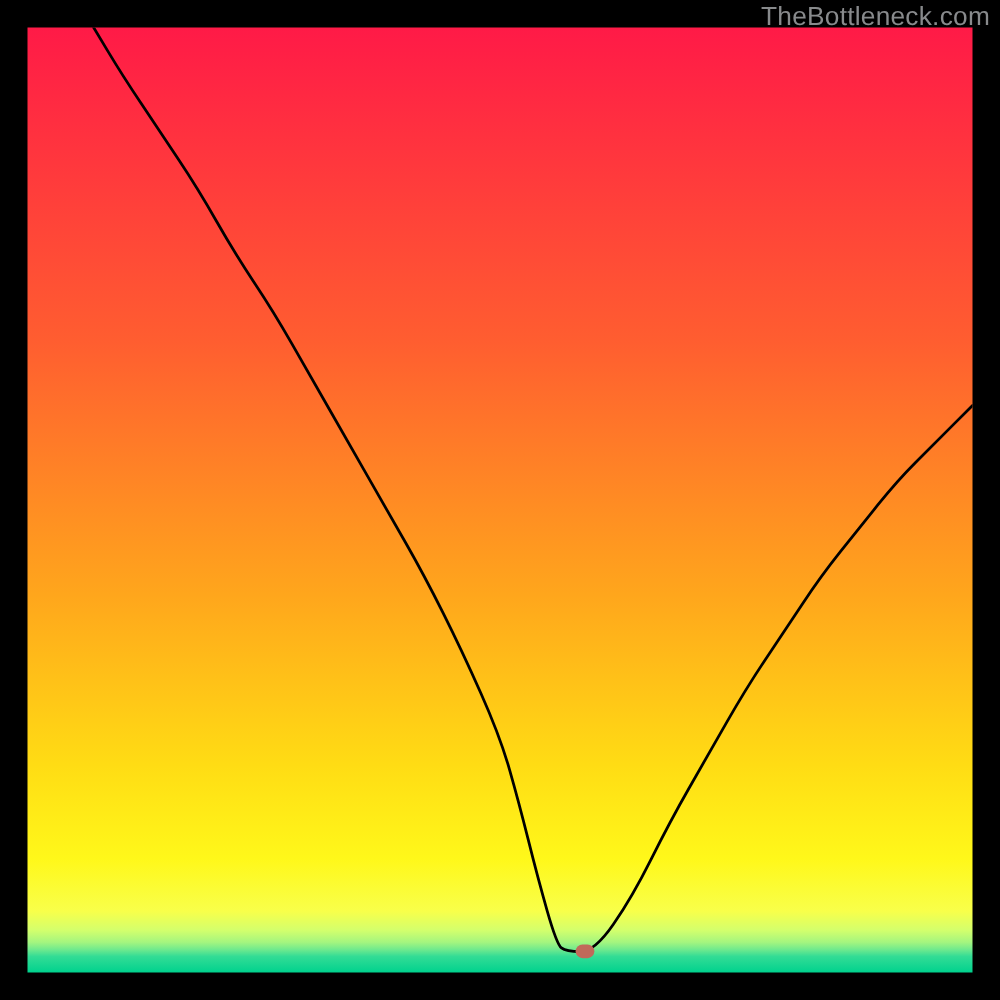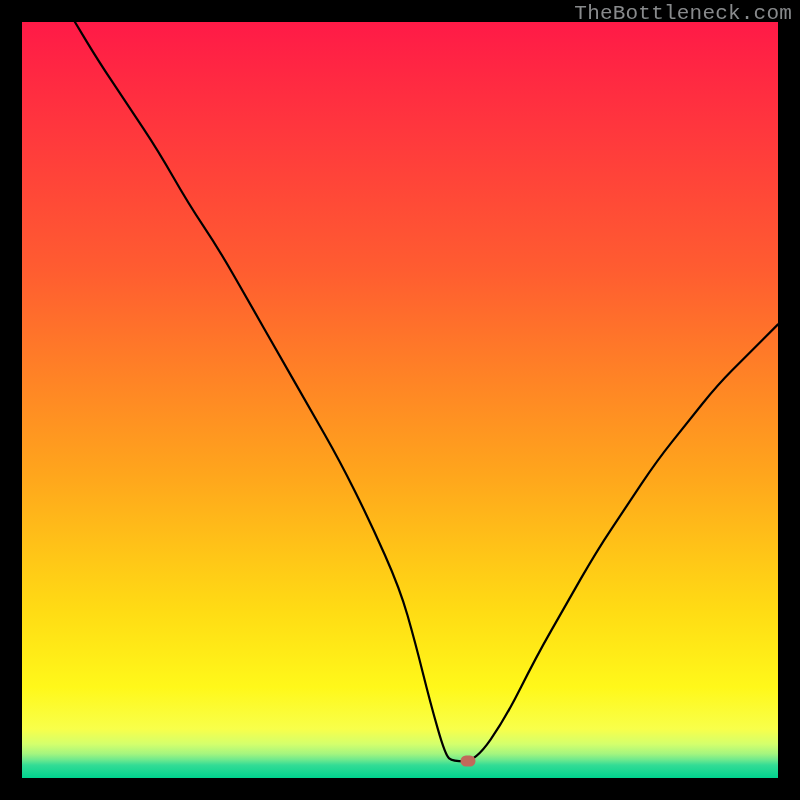--- a/index.html
+++ b/index.html
@@ -11,21 +11,20 @@
     background: #000;
     font-family: Arial, Helvetica, sans-serif;
   }
   .frame {
     position: absolute;
     left: 0;
     top: 0;
     width: 800px;
     height: 800px;
     background: #000;
-    font-family: Liberation Mono, monospace;
   }
   .plot {
     position: absolute;
     left: 22px;
     top: 22px;
     width: 756px;
     height: 756px;
     background: linear-gradient(
       to bottom,
       var(--c0) 0%,

